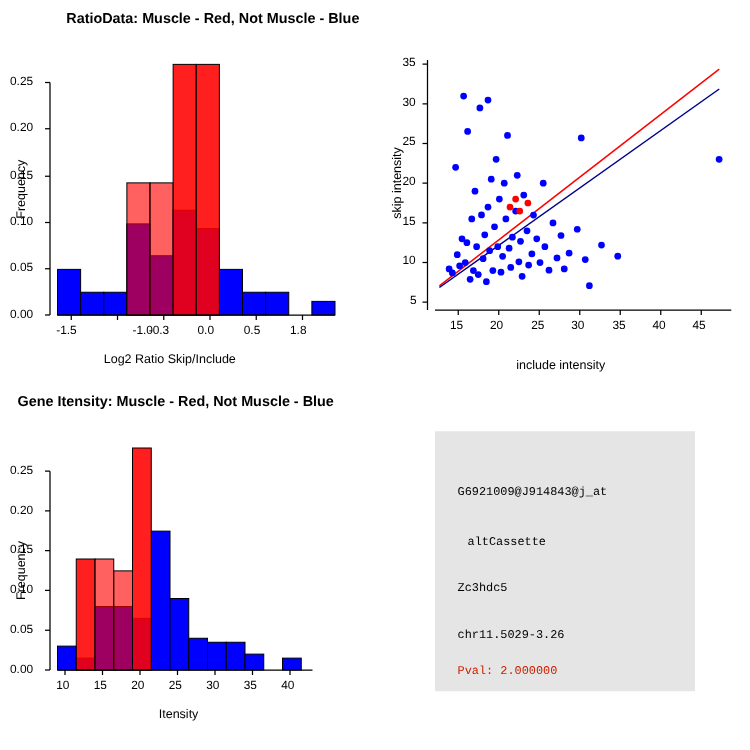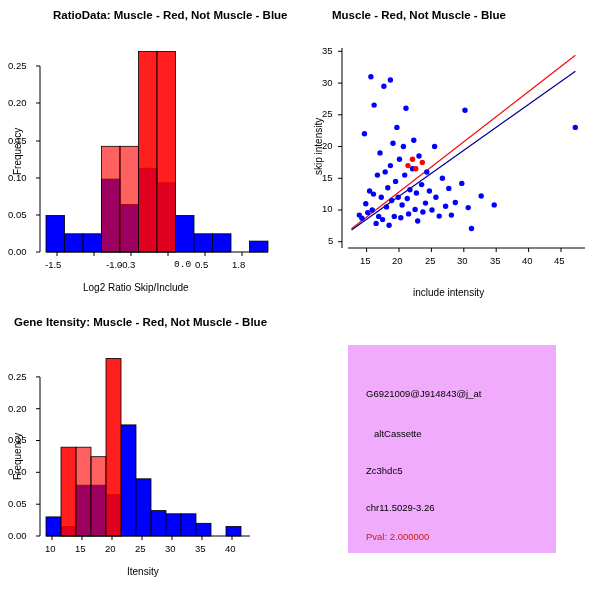--- a/index.html
+++ b/index.html
@@ -4,21 +4,21 @@
 <style>
   html,body{margin:0;padding:0;}
   body{width:600px;height:600px;background:#ffffff;font-family:"Liberation Sans",sans-serif;overflow:hidden;}
   #root{position:relative;width:600px;height:600px;}
   .panel{position:absolute;}
   .title{font-size:11.5px;font-weight:bold;color:#000;white-space:nowrap;}
   .axlabel{font-size:10px;color:#000;white-space:nowrap;}
   .tick{font-size:9.5px;color:#000;white-space:nowrap;}
   .vlabel{font-size:10px;color:#000;white-space:nowrap;transform-origin:0 0;}
   svg{display:block;}
-  .infobox{background:#f0abfc;}
+  .infobox{background:#e5e5e5;font-family:Liberation Mono, monospace;}
   .infotext{font-size:9.5px;color:#000;white-space:nowrap;}
   .infotext.pval{color:#cc2200;}
 </style>
 </head>
 <body>
 
 <div id="root">
 
   <div class="panel" style="left:0;top:0;width:300px;height:300px;">
     <div class="title" style="position:absolute;left:14px;top:9px;padding-left:39px;">RatioData: Muscle - Red, Not Muscle - Blue</div>
@@ -59,33 +59,32 @@
         <line x1="40" y1="215" x2="36" y2="215"></line>
         <line x1="40" y1="178" x2="36" y2="178"></line>
         <line x1="40" y1="141" x2="36" y2="141"></line>
         <line x1="40" y1="103" x2="36" y2="103"></line>
         <line x1="40" y1="66" x2="36" y2="66"></line>
       </g>
     </svg>
     <div class="tick" style="position:absolute;left:45px;top:259px;">-1.5</div>
     <div class="tick" style="position:absolute;left:89px;top:259px;margin-left:17px;">-1.0</div>
     <div class="tick" style="position:absolute;left:119px;top:259px;">-0.3</div>
-    <div class="tick" style="position:absolute;left:174px;top:259px;font-family:Liberation Mono, monospace;">0.0</div>
+    <div class="tick" style="position:absolute;left:158px;top:259px;">0.0</div>
     <div class="tick" style="position:absolute;left:195px;top:259px;">0.5</div>
     <div class="tick" style="position:absolute;left:232px;top:259px;">1.8</div>
     <div class="tick" style="position:absolute;left:8px;top:246px;">0.00</div>
     <div class="tick" style="position:absolute;left:8px;top:209px;">0.05</div>
     <div class="tick" style="position:absolute;left:8px;top:172px;">0.10</div>
     <div class="tick" style="position:absolute;left:8px;top:135px;">0.15</div>
     <div class="tick" style="position:absolute;left:8px;top:97px;">0.20</div>
     <div class="tick" style="position:absolute;left:8px;top:60px;">0.25</div>
   </div>
 
   <div class="panel" style="left:300px;top:0;width:300px;height:300px;">
-    <div class="title" style="position:absolute;left:32px;top:9px;">Muscle - Red, Not Muscle - Blue</div>
     <div class="axlabel" style="position:absolute;left:113px;top:287px;">include intensity</div>
     <div class="vlabel" style="position:absolute;left:13px;top:175px;transform:rotate(-90deg);">skip intensity</div>
     <svg width="300" height="300" style="position:absolute;left:0;top:0;">
 
       <g>
         <line x1="51.5" y1="228.7" x2="275.4" y2="55.3" stroke="#ff0000" stroke-width="1.2"></line>
         <line x1="51.5" y1="230.0" x2="275.4" y2="71.2" stroke="#00008b" stroke-width="1.2"></line>
       </g>
       <g fill="#0000ff">
         <circle cx="59.3" cy="215.1" r="2.7"></circle>

